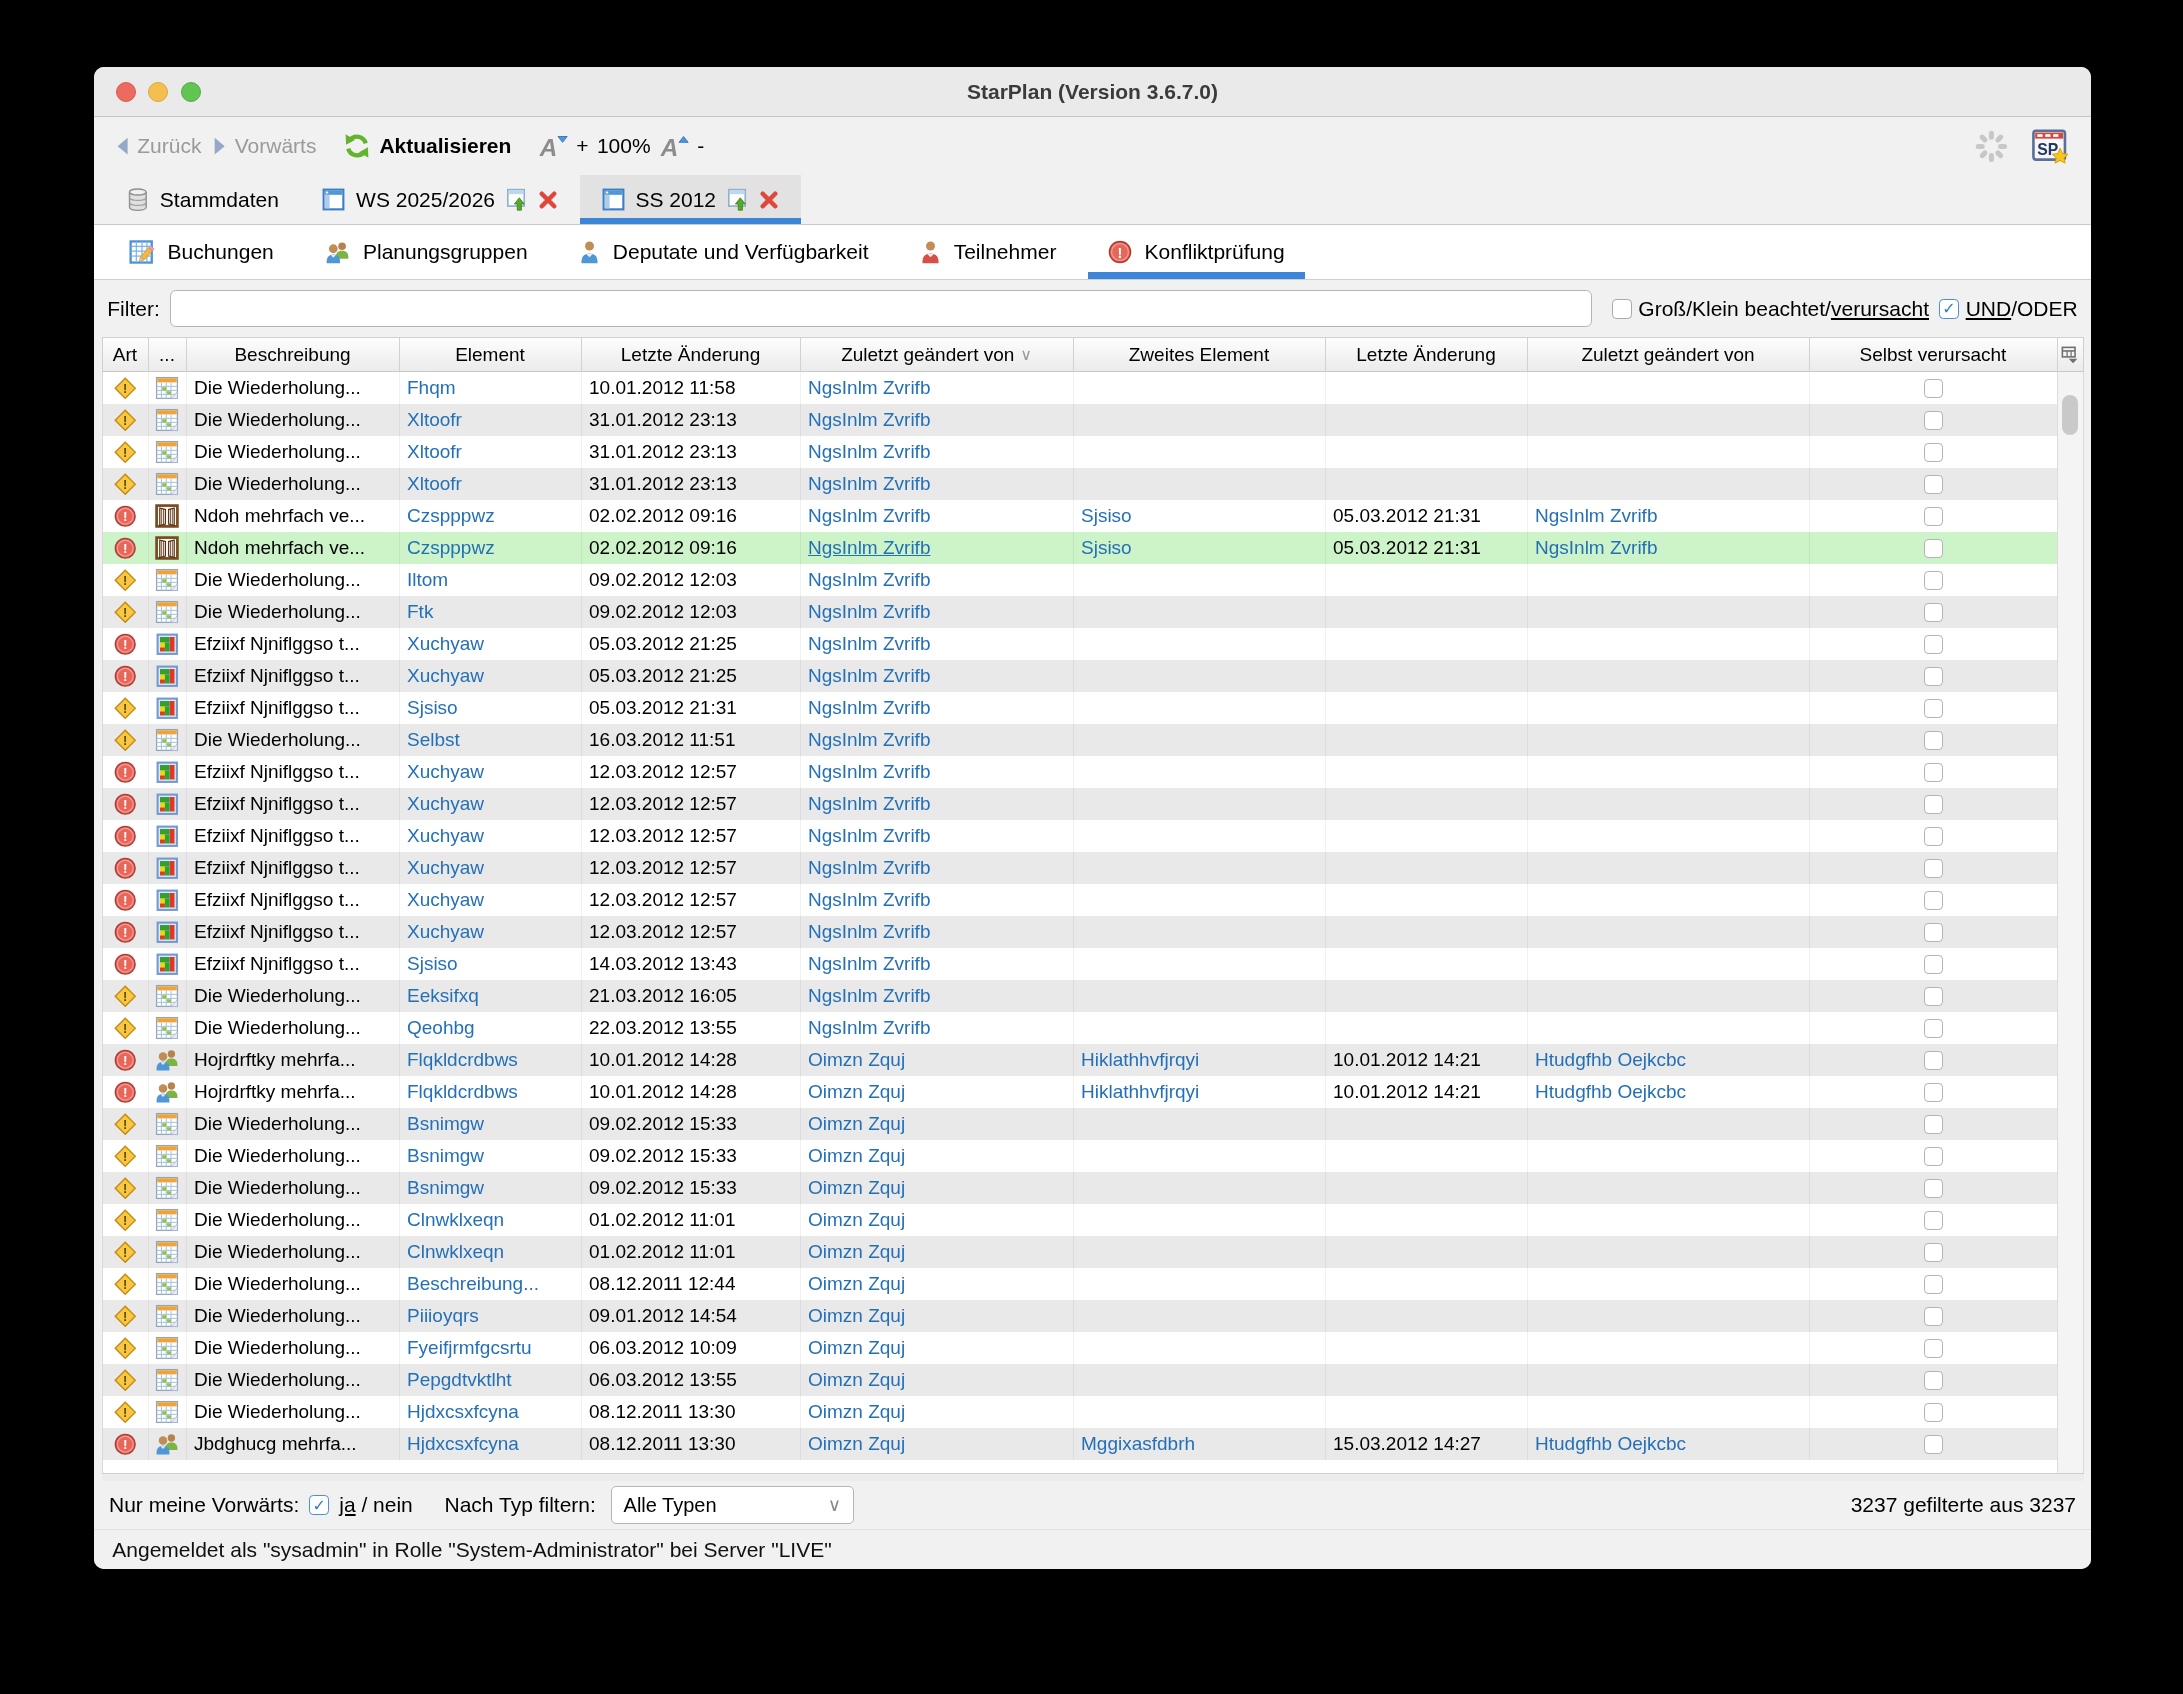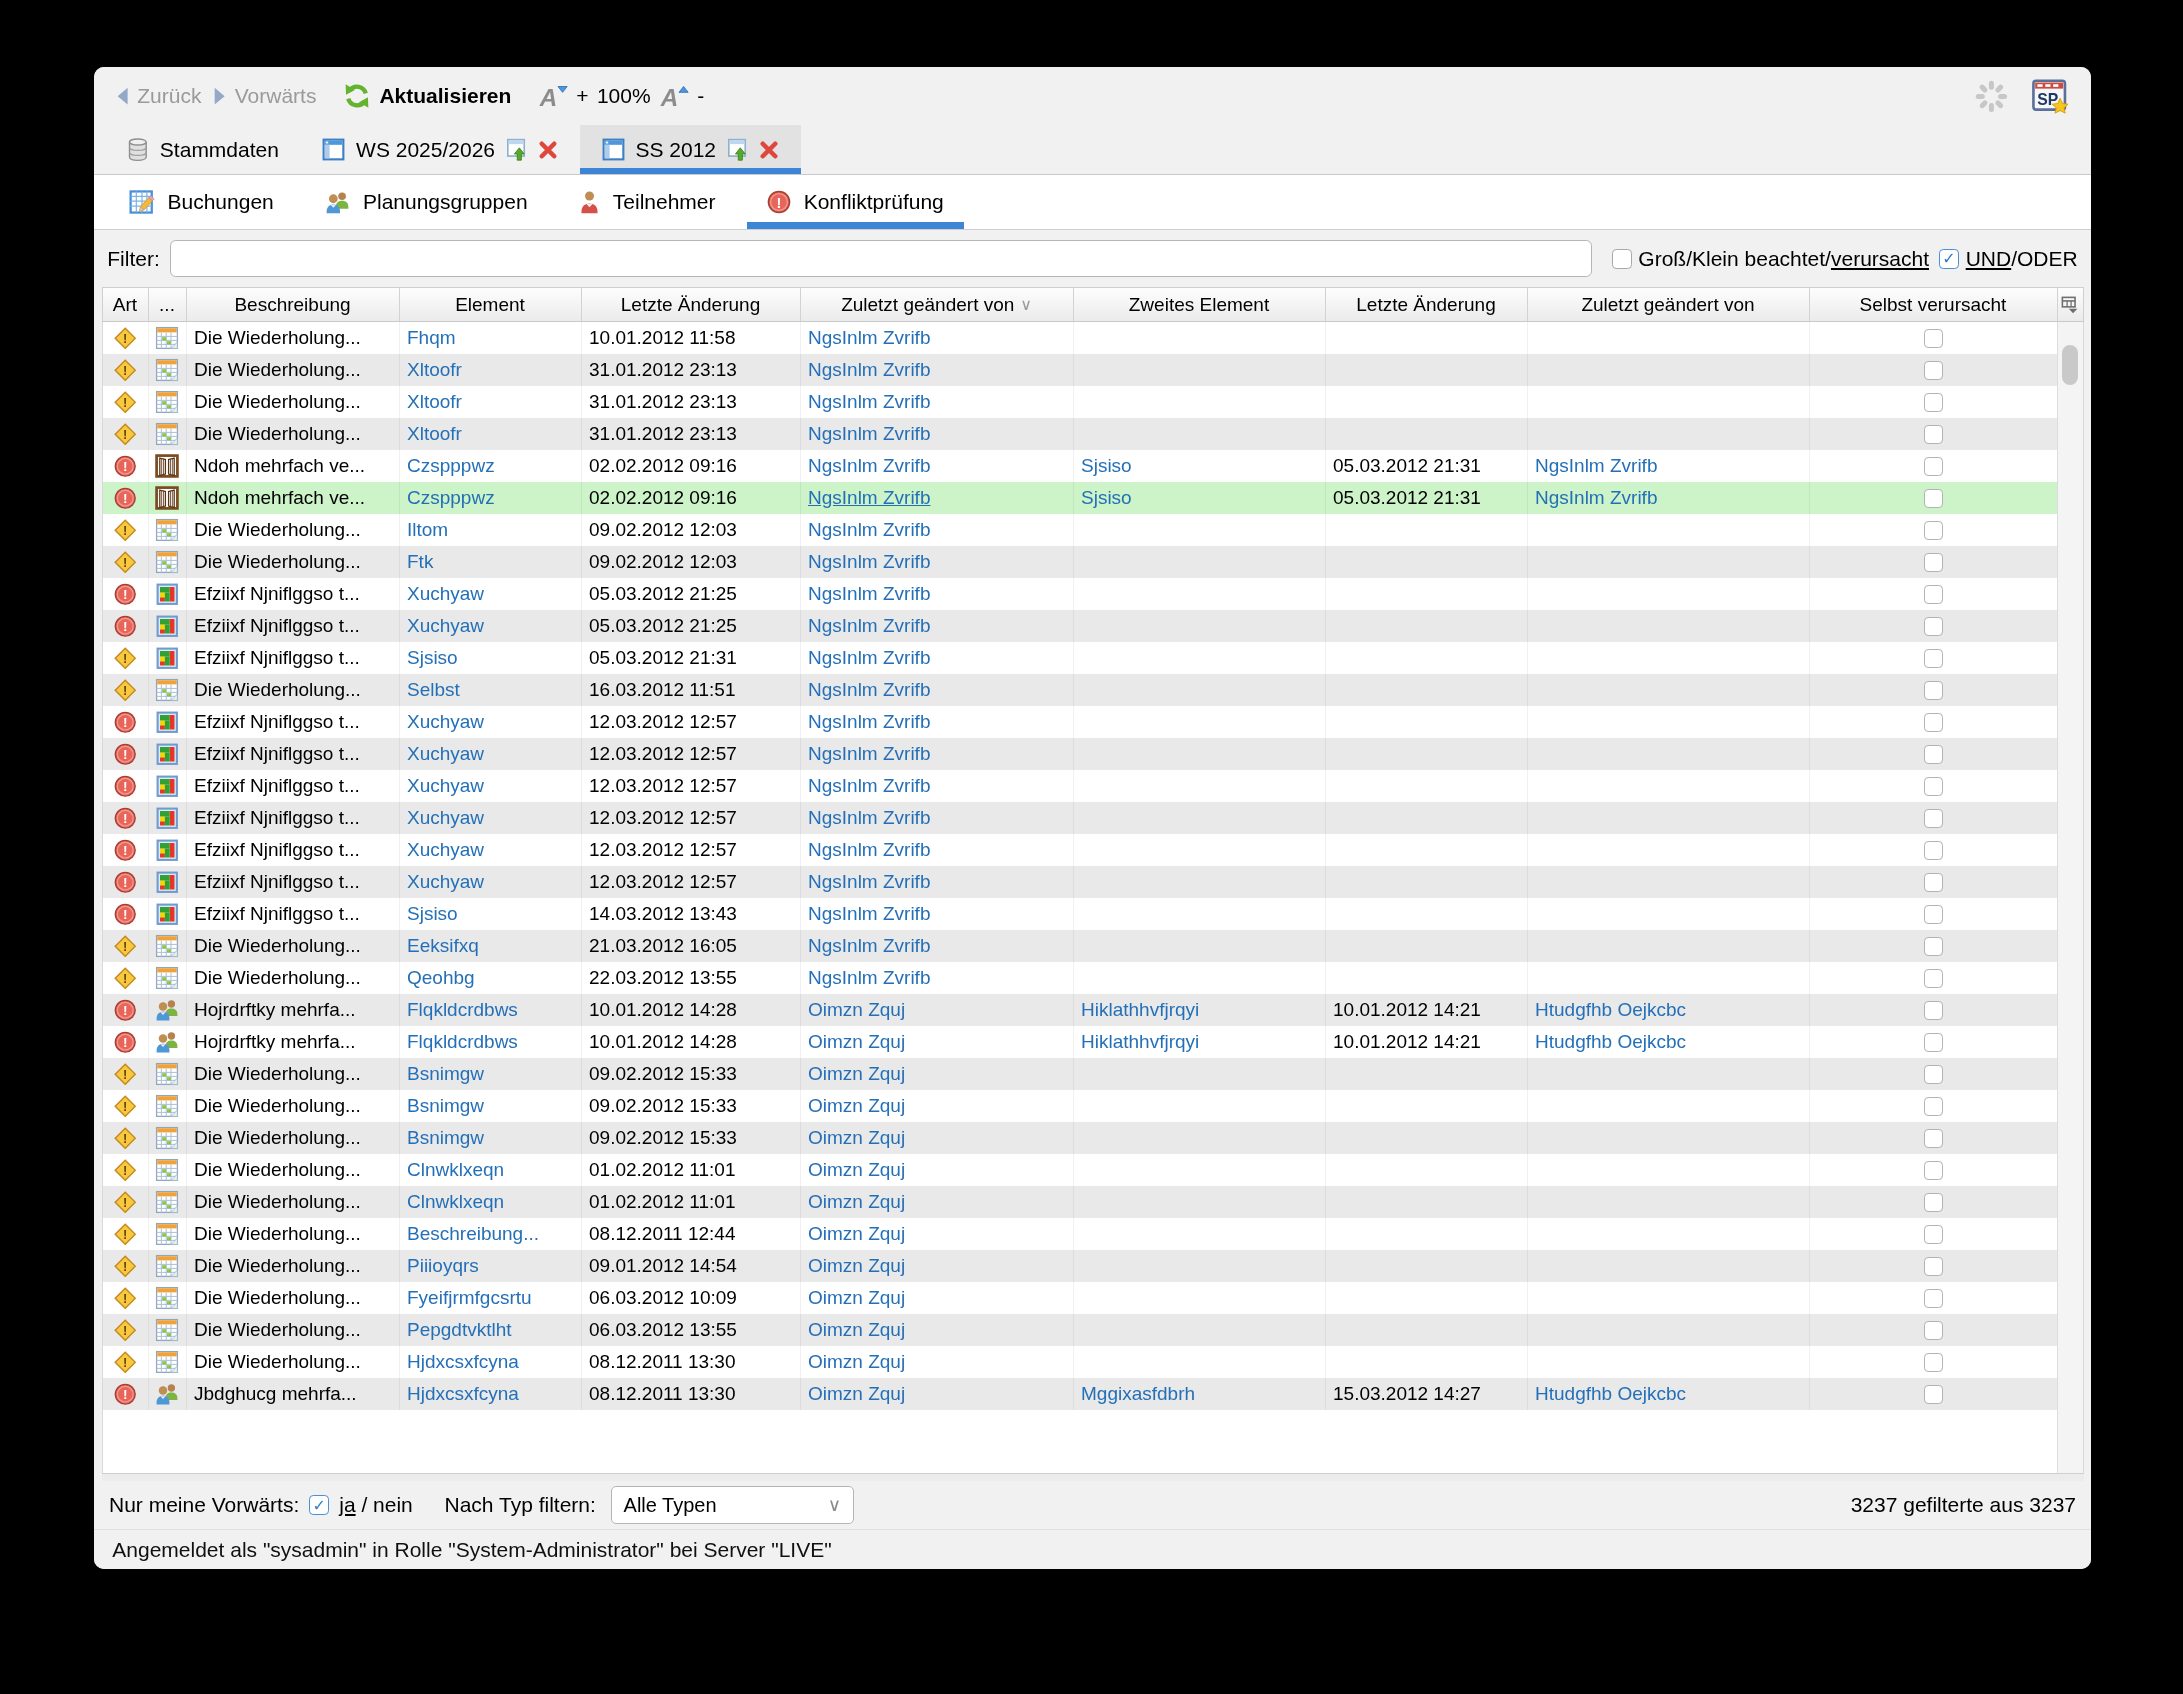--- a/index.html
+++ b/index.html
@@ -73,20 +73,28 @@
   
   .statusbar{height:40px;background:#f1f1f1;border-top:0.8px solid #e0e0e0;display:flex;align-items:center;padding:0 18.3px;font-size:21px;color:#101010;flex:none;}
 
   svg{flex:none;display:block;}
 </style>
 </head>
 <body>
 
 <div class="window">
 
+  <div class="titlebar">
+    <div class="traffic">
+      <div class="tl red"></div>
+      <div class="tl yellow"></div>
+      <div class="tl green"></div>
+    </div>
+    <div class="title">StarPlan (Version 3.6.7.0)</div>
+  </div>
 
 
   <div class="toolbar">
     <div class="navbtn">
       <span>
           <svg viewBox="0 0 16 22" width="13.3" height="18.3">
             <polygon points="14,1 2,11 14,21" fill="#93a9c7"></polygon>
           </svg>
         </span>
       <span>Zurück</span>
@@ -245,20 +253,30 @@
             <path d="M2 25.5c0-5.2 3.5-8.2 8-8.2s8 3 8 8.2v2.5H2z" fill="#4f97d6"></path>
             <path d="M6.8 17.8l3.2 3.4 3.2-3.4z" fill="#e8f1fa"></path>
           </svg>
         </span>
         <span>Planungsgruppen</span>
       </div>
       <div class="subtab">
         <span>
           <svg viewBox="0 0 26 30" width="21" height="24">
             <circle cx="13" cy="7.5" r="5.6" fill="#c08d55"></circle>
+            <path d="M3 26.5c0-6.2 4.2-9.7 10-9.7s10 3.5 10 9.7v2.5H3z" fill="#4f97d6"></path>
+            <path d="M8.8 17.3l4.2 4.4 4.2-4.4z" fill="#eef4fb"></path>
+          </svg>
+        </span>
+        <span>Deputate und Verfügbarkeit</span>
+      </div>
+      <div class="subtab">
+        <span>
+          <svg viewBox="0 0 26 30" width="21" height="24">
+            <circle cx="13" cy="7.5" r="5.6" fill="#c08d55"></circle>
             <path d="M3 26.5c0-6.2 4.2-9.7 10-9.7s10 3.5 10 9.7v2.5H3z" fill="#d64f49"></path>
             <path d="M8.8 17.3l4.2 4.4 4.2-4.4z" fill="#fbeeee"></path>
           </svg>
         </span>
         <span>Teilnehmer</span>
       </div>
       <div class="subtab active">
         <span>
           <svg viewBox="0 0 28 28" width="24" height="24" style="font-size:25px">
             <circle cx="14" cy="14" r="12.3" fill="#e8655a" stroke="#a93f33" stroke-width="1.8"></circle>

